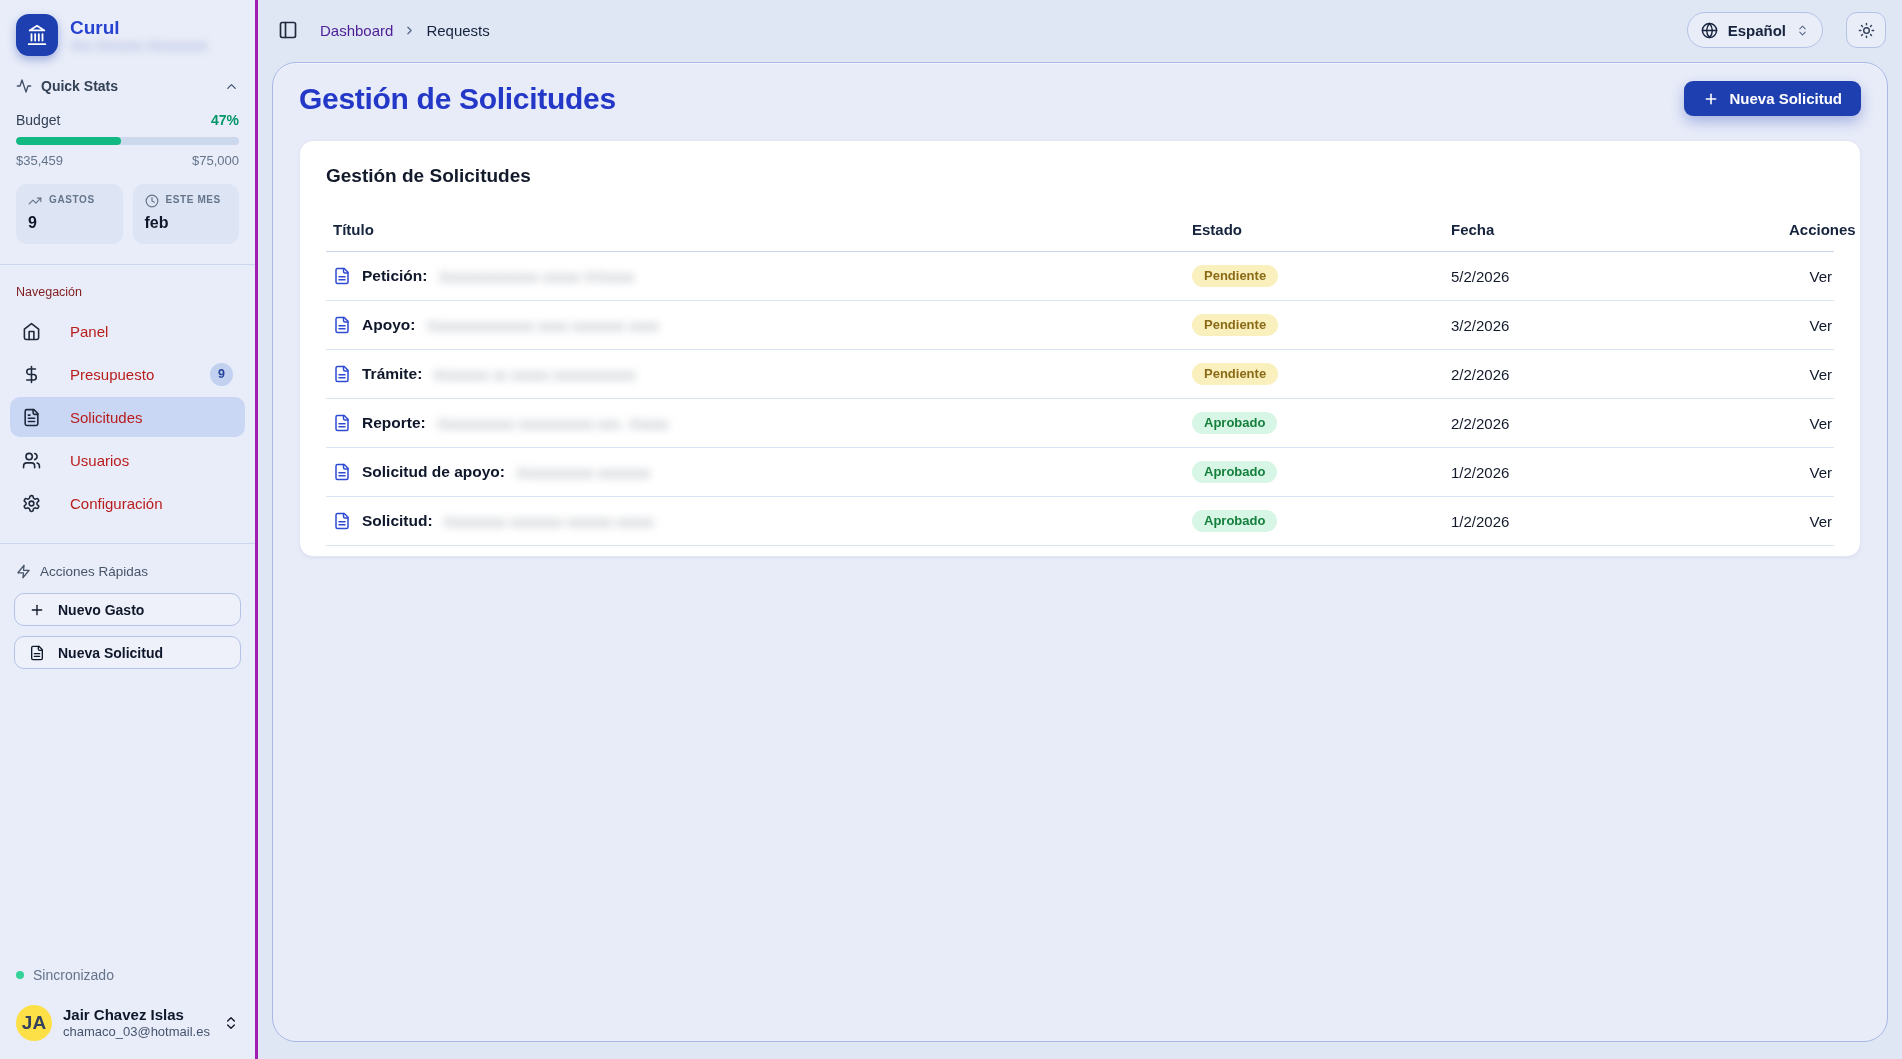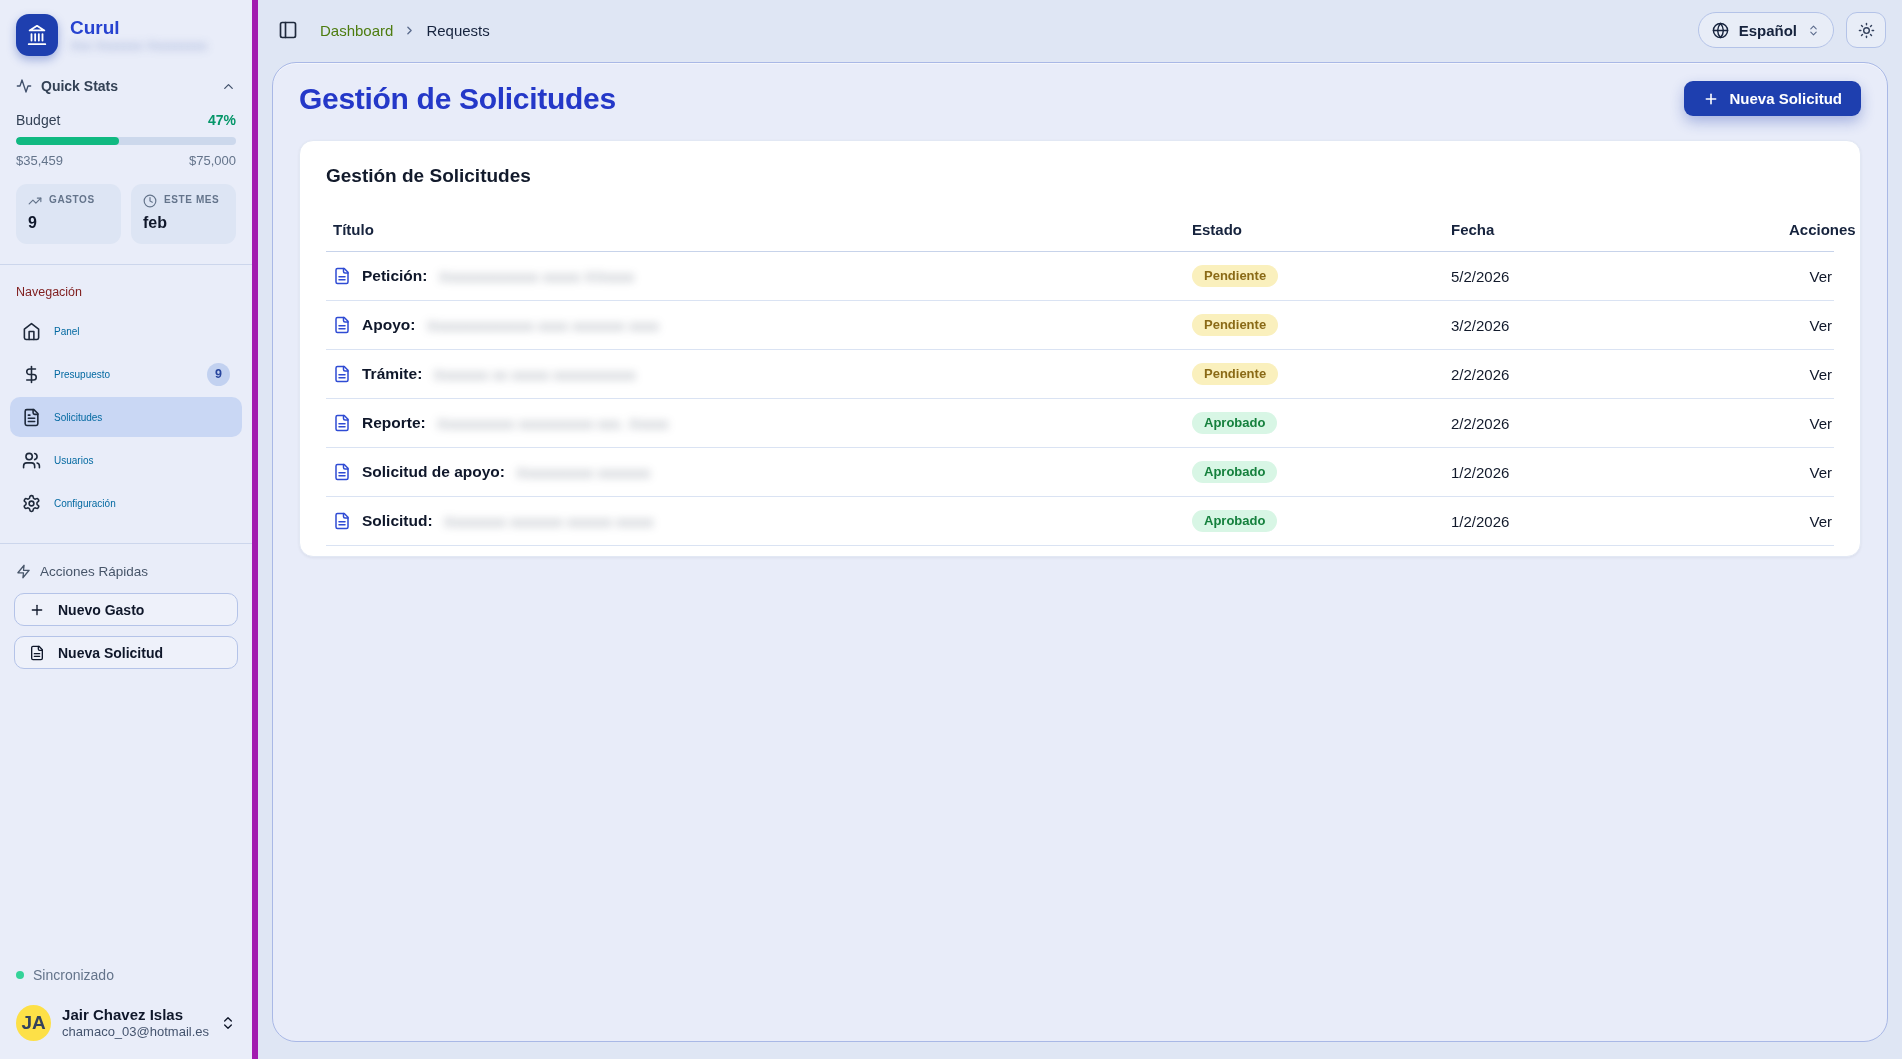--- a/index.html
+++ b/index.html
@@ -6,21 +6,21 @@
   html,body { width:1902px; height:1059px; overflow:hidden; }
   body {
     font-family:"Liberation Sans","DejaVu Sans",sans-serif;
     background:#dfe6f4; color:#0f172a; display:flex;
     -webkit-font-smoothing:antialiased;
   }
   svg { display:block; }
 
   
   .sidebar {
-    width:258px; height:1059px; background:#e9edf9; border-right:6px solid #a21caf;
+    width:258px; height:1059px; background:#e9edf9; border-right:3px solid #a21caf;
     display:flex; flex-direction:column; flex-shrink:0; padding:14px 0 18px;
   }
   .side-header { display:flex; align-items:center; gap:12px; padding:0 16px; margin-bottom:22px; }
   .logo-box {
     width:42px; height:42px; border-radius:13px; background:#1e3faf; color:#fff;
     display:flex; align-items:center; justify-content:center;
     box-shadow:0 4px 10px rgba(30,63,175,.35);
   }
   .brand-name { font-size:19px; font-weight:bold; color:#2743d0; line-height:1.15; }
   .brand-sub { font-size:13px; color:#7e90c2; filter:blur(4px); opacity:.8; }
@@ -42,21 +42,21 @@
 
   .divider { height:1px; background:#ccd6ec; margin:20px 0; }
 
   .nav-section-label { font-size:12.5px; color:#7f1d1d; padding:0 16px; margin-bottom:12px; }
   .nav-list { padding:0 10px; display:flex; flex-direction:column; gap:3px; }
   .nav-item {
     display:flex; align-items:center; gap:13px; height:40px; padding:0 12px;
     border-radius:10px; color:#1e293b; cursor:pointer;
   }
   .nav-item.active { background:#c9d7f4; }
-  .nav-label { font-size:10px; font-weight:500; color:#0369a1; flex:1; }
+  .nav-label { font-size:15px; font-weight:500; color:#b91c1c; flex:1;margin-left:16px; }
   .nav-badge {
     min-width:23px; height:23px; border-radius:999px; background:#c2d1f0; color:#27459e;
     font-size:12.5px; font-weight:bold; display:flex; align-items:center; justify-content:center; padding:0 7px;
   }
 
   .qa-head { display:flex; align-items:center; gap:9px; padding:0 16px; color:#475569; margin-bottom:14px; }
   .qa-title { font-size:13.5px; color:#475569; }
   .qa-buttons { padding:0 14px; display:flex; flex-direction:column; gap:10px; }
   .qa-btn {
     display:flex; align-items:center; gap:13px; height:33px; padding:0 14px;
@@ -75,24 +75,24 @@
   }
   .user-meta { flex:1; line-height:1.25; }
   .user-name { font-size:15px; font-weight:bold; color:#0f172a; }
   .user-email { font-size:13px; color:#45546e; }
 
   
   .main { flex:1; position:relative; height:1059px; }
   .topbar { height:60px; display:flex; align-items:center; padding:0 16px 0 16px; gap:18px; }
   .icon-btn { background:none; border:none; color:#1e293b; cursor:pointer; display:flex; padding:4px; }
   .breadcrumb { display:flex; align-items:center; gap:10px; font-size:15px; }
-  .crumb-link { color:#4d7c0f; cursor:pointer; }
+  .crumb-link { color:#4c1d95; cursor:pointer; }
   .crumb-sep { color:#5b6b8c; display:flex; }
   .crumb-current { color:#16233d; }
-  .topbar-right { margin-left:auto; display:flex; align-items:center; gap:12px; }
+  .topbar-right { margin-left:auto; display:flex; align-items:center; gap:23px; }
   .lang-pill {
     display:flex; align-items:center; gap:10px; height:36px; padding:0 13px;
     border:1px solid #b4c3e8; border-radius:999px; background:rgba(255,255,255,.3);
     font-size:15px; font-weight:bold; color:#16233d; cursor:pointer;
   }
   .theme-btn {
     width:40px; height:36px; border:1px solid #b4c3e8; border-radius:11px;
     background:rgba(255,255,255,.3); color:#33415c; display:flex; align-items:center; justify-content:center; cursor:pointer;
   }
 

